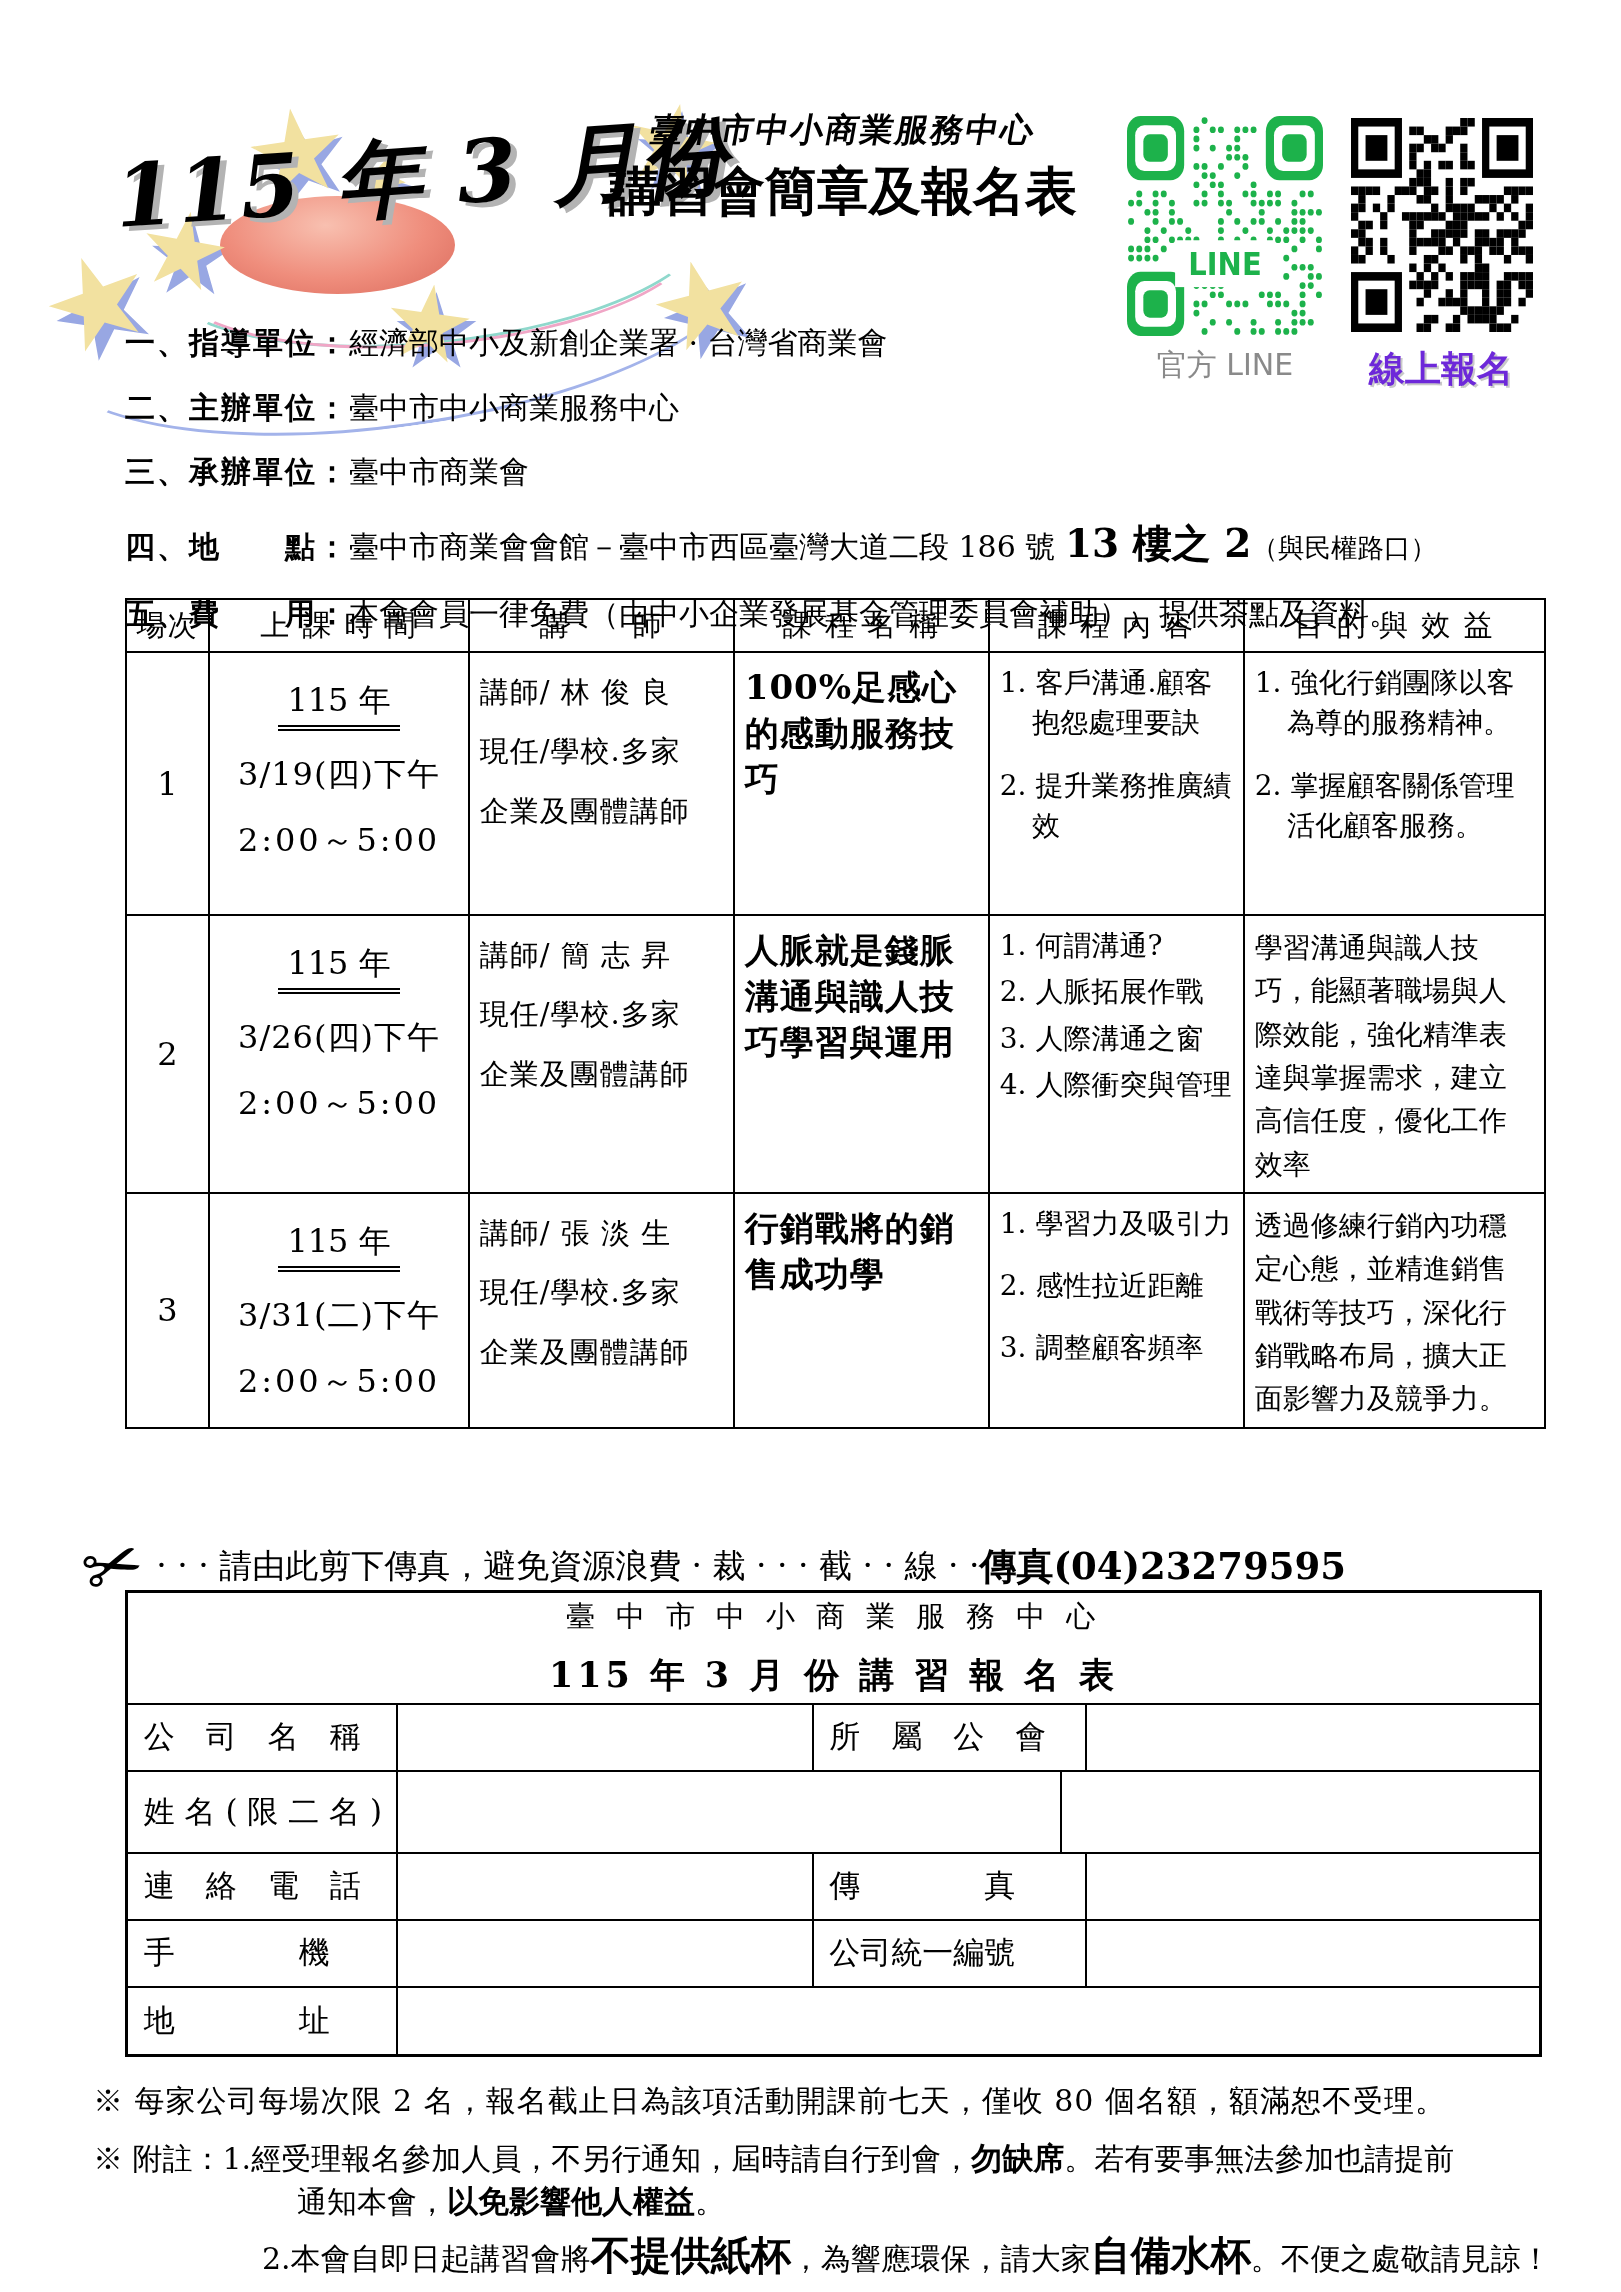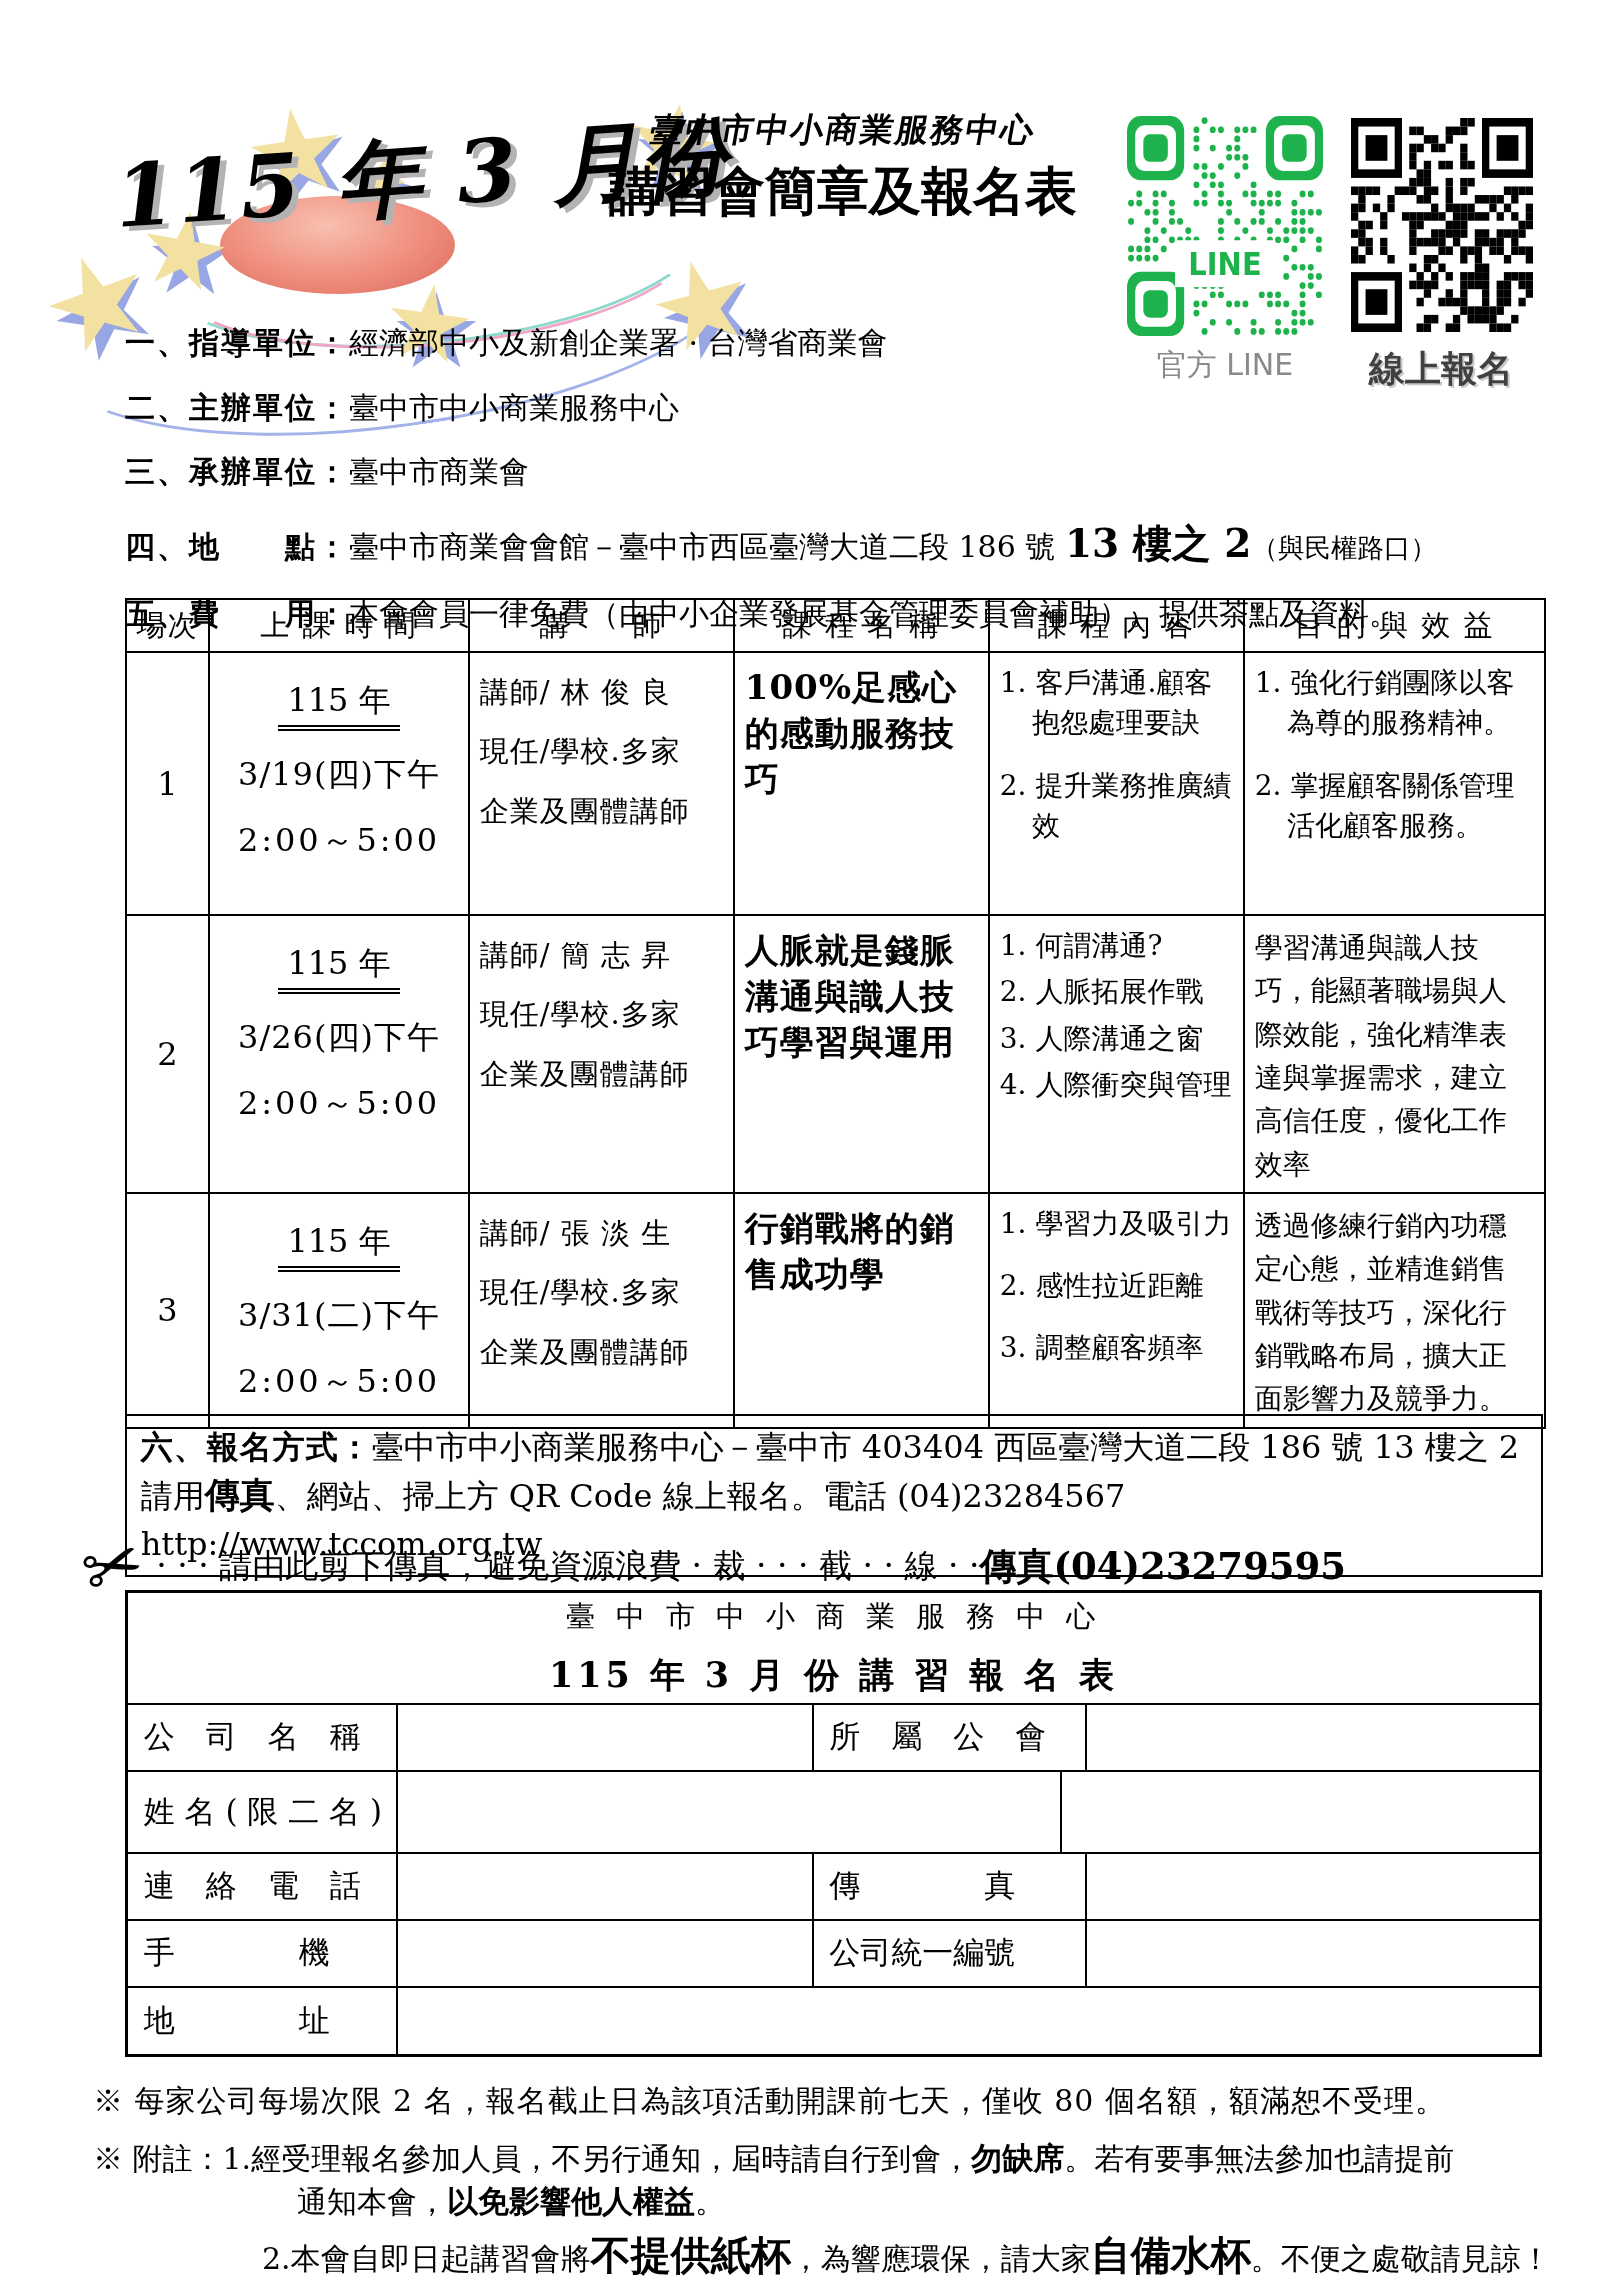--- a/index.html
+++ b/index.html
@@ -21,21 +21,21 @@
   .ctitle{position:absolute;left:588px;top:108px;width:510px;text-align:center;}
   .org{font-size:33px;font-weight:bold;transform:skewX(-10deg);letter-spacing:2px;white-space:nowrap;}
   .doc{font-size:52px;font-weight:bold;letter-spacing:0px;margin-top:3.9px;white-space:nowrap;}
 
   .qr{position:absolute;background:#fff;}
   .qr-line{left:1127px;top:116px;}
   .qr-reg{left:1351px;top:118px;}
   .cap{position:absolute;text-align:center;white-space:nowrap;}
   .cap-line{left:1127px;top:345px;width:196px;font-size:30px;color:#8a8a8a;
             font-family:"DejaVu Sans","Liberation Sans",sans-serif;}
-  .cap-reg{left:1345px;top:345px;width:192px;font-size:36px;font-weight:bold;color:#404040;
+  .cap-reg{left:1345px;top:345px;width:192px;font-size:36px;font-weight:bold;color:#6d28d9;
            text-shadow:2px 2px 0 #c9c9c9;}
 
   
   .info{position:absolute;left:125px;top:323px;width:1431px;font-size:30px;}
   .iline{margin-bottom:23.5px;white-space:nowrap;}
   .ilabel{font-weight:bold;letter-spacing:2px;}
   .ibig{font-weight:bold;font-size:39px;}
   .ismall{font-size:26.5px;}
 
   
@@ -628,24 +628,20 @@
             <div>2. 感性拉近距離</div>
             <div>3. 調整顧客頻率</div>
           </td>
       <td class="clist para">
             <div>透過修練行銷內功穩定心態，並精進銷售戰術等技巧，深化行銷戰略布局，擴大正面影響力及競爭力。</div>
           </td>
     </tr>
   </tbody>
     </table>
 
-  <div class="signup">
-    <div><span class="lbl">六、報名方式：</span><span>臺中市中小商業服務中心－臺中市 403404 西區臺灣大道二段 186 號 13 樓之 2</span></div>
-    <div><span>請用</span><span class="b">傳真</span><span>、網站、掃上方 QR Code 線上報名。電話 (04)23284567　http://www.tccom.org.tw</span></div>
-  </div>
 
   <div class="cutline">
     <span class="scissors">✂</span>
     <span>· · · 請由此剪下傳真，避免資源浪費 · 裁 · · · 截 · · 線 · · </span>
     <span class="fax">傳真(04)23279595</span>
   </div>
 
   <table class="ftable">
     <colgroup>
         <col style="width:270px">

